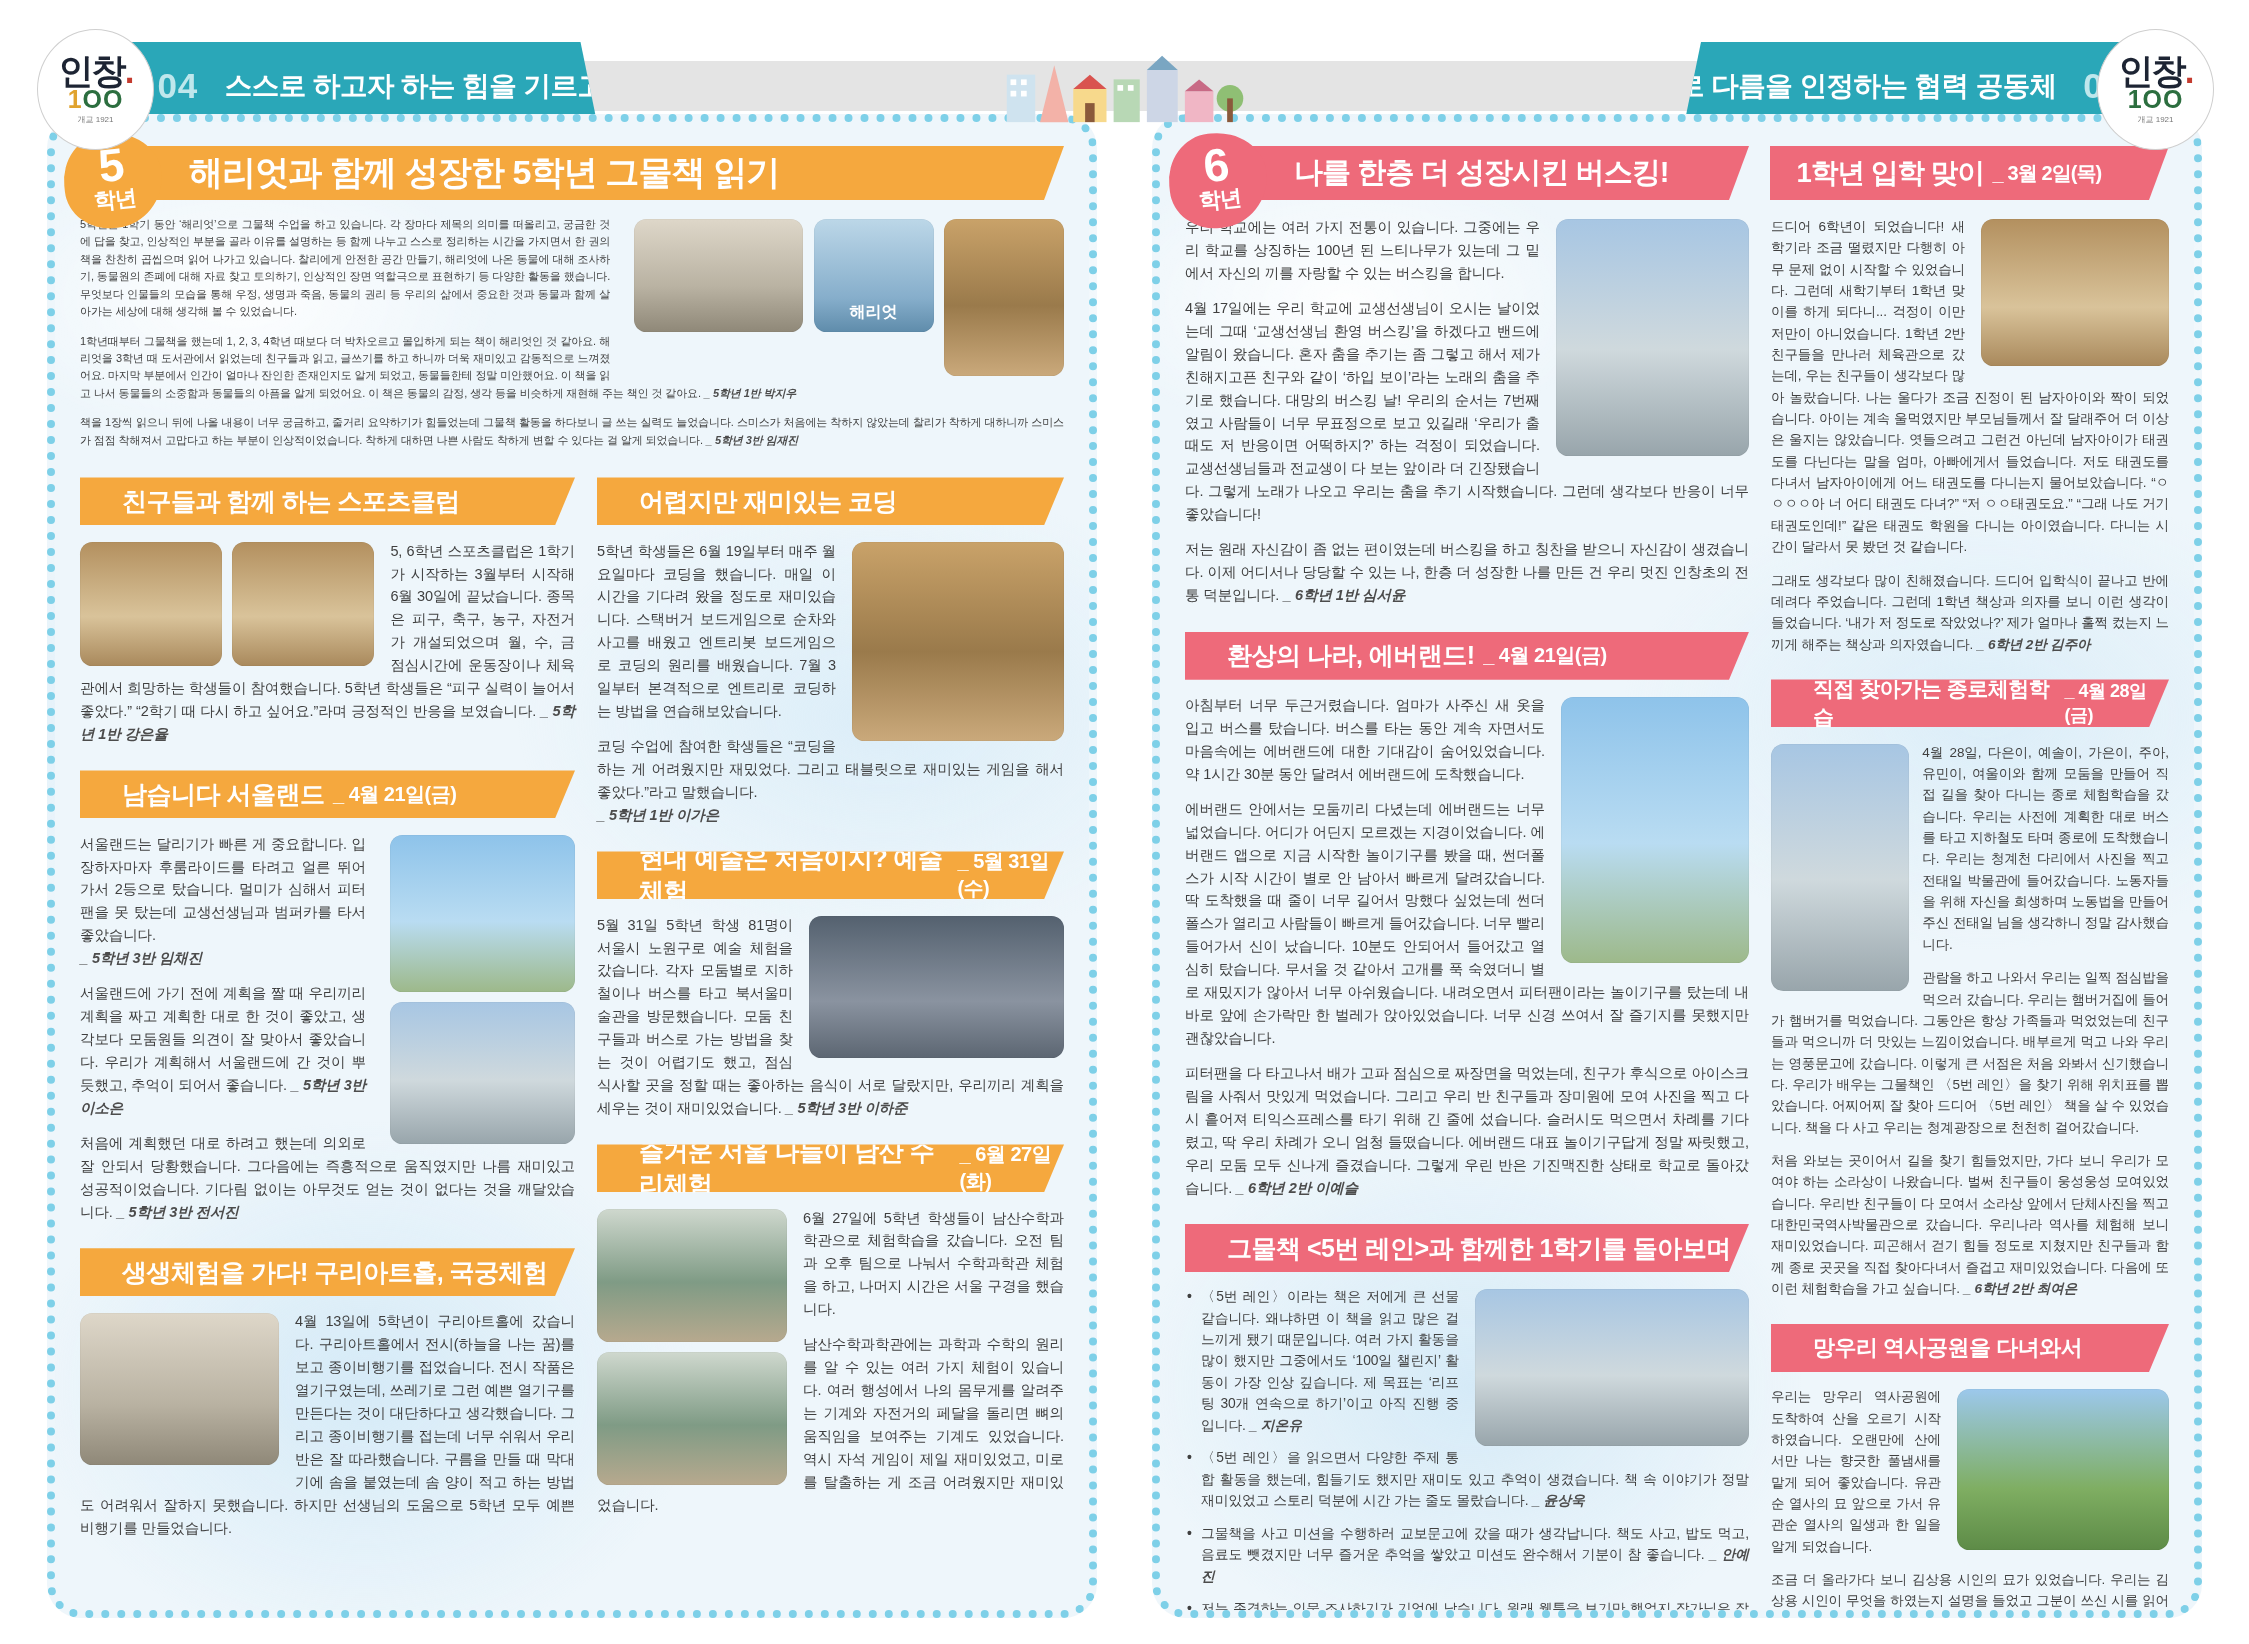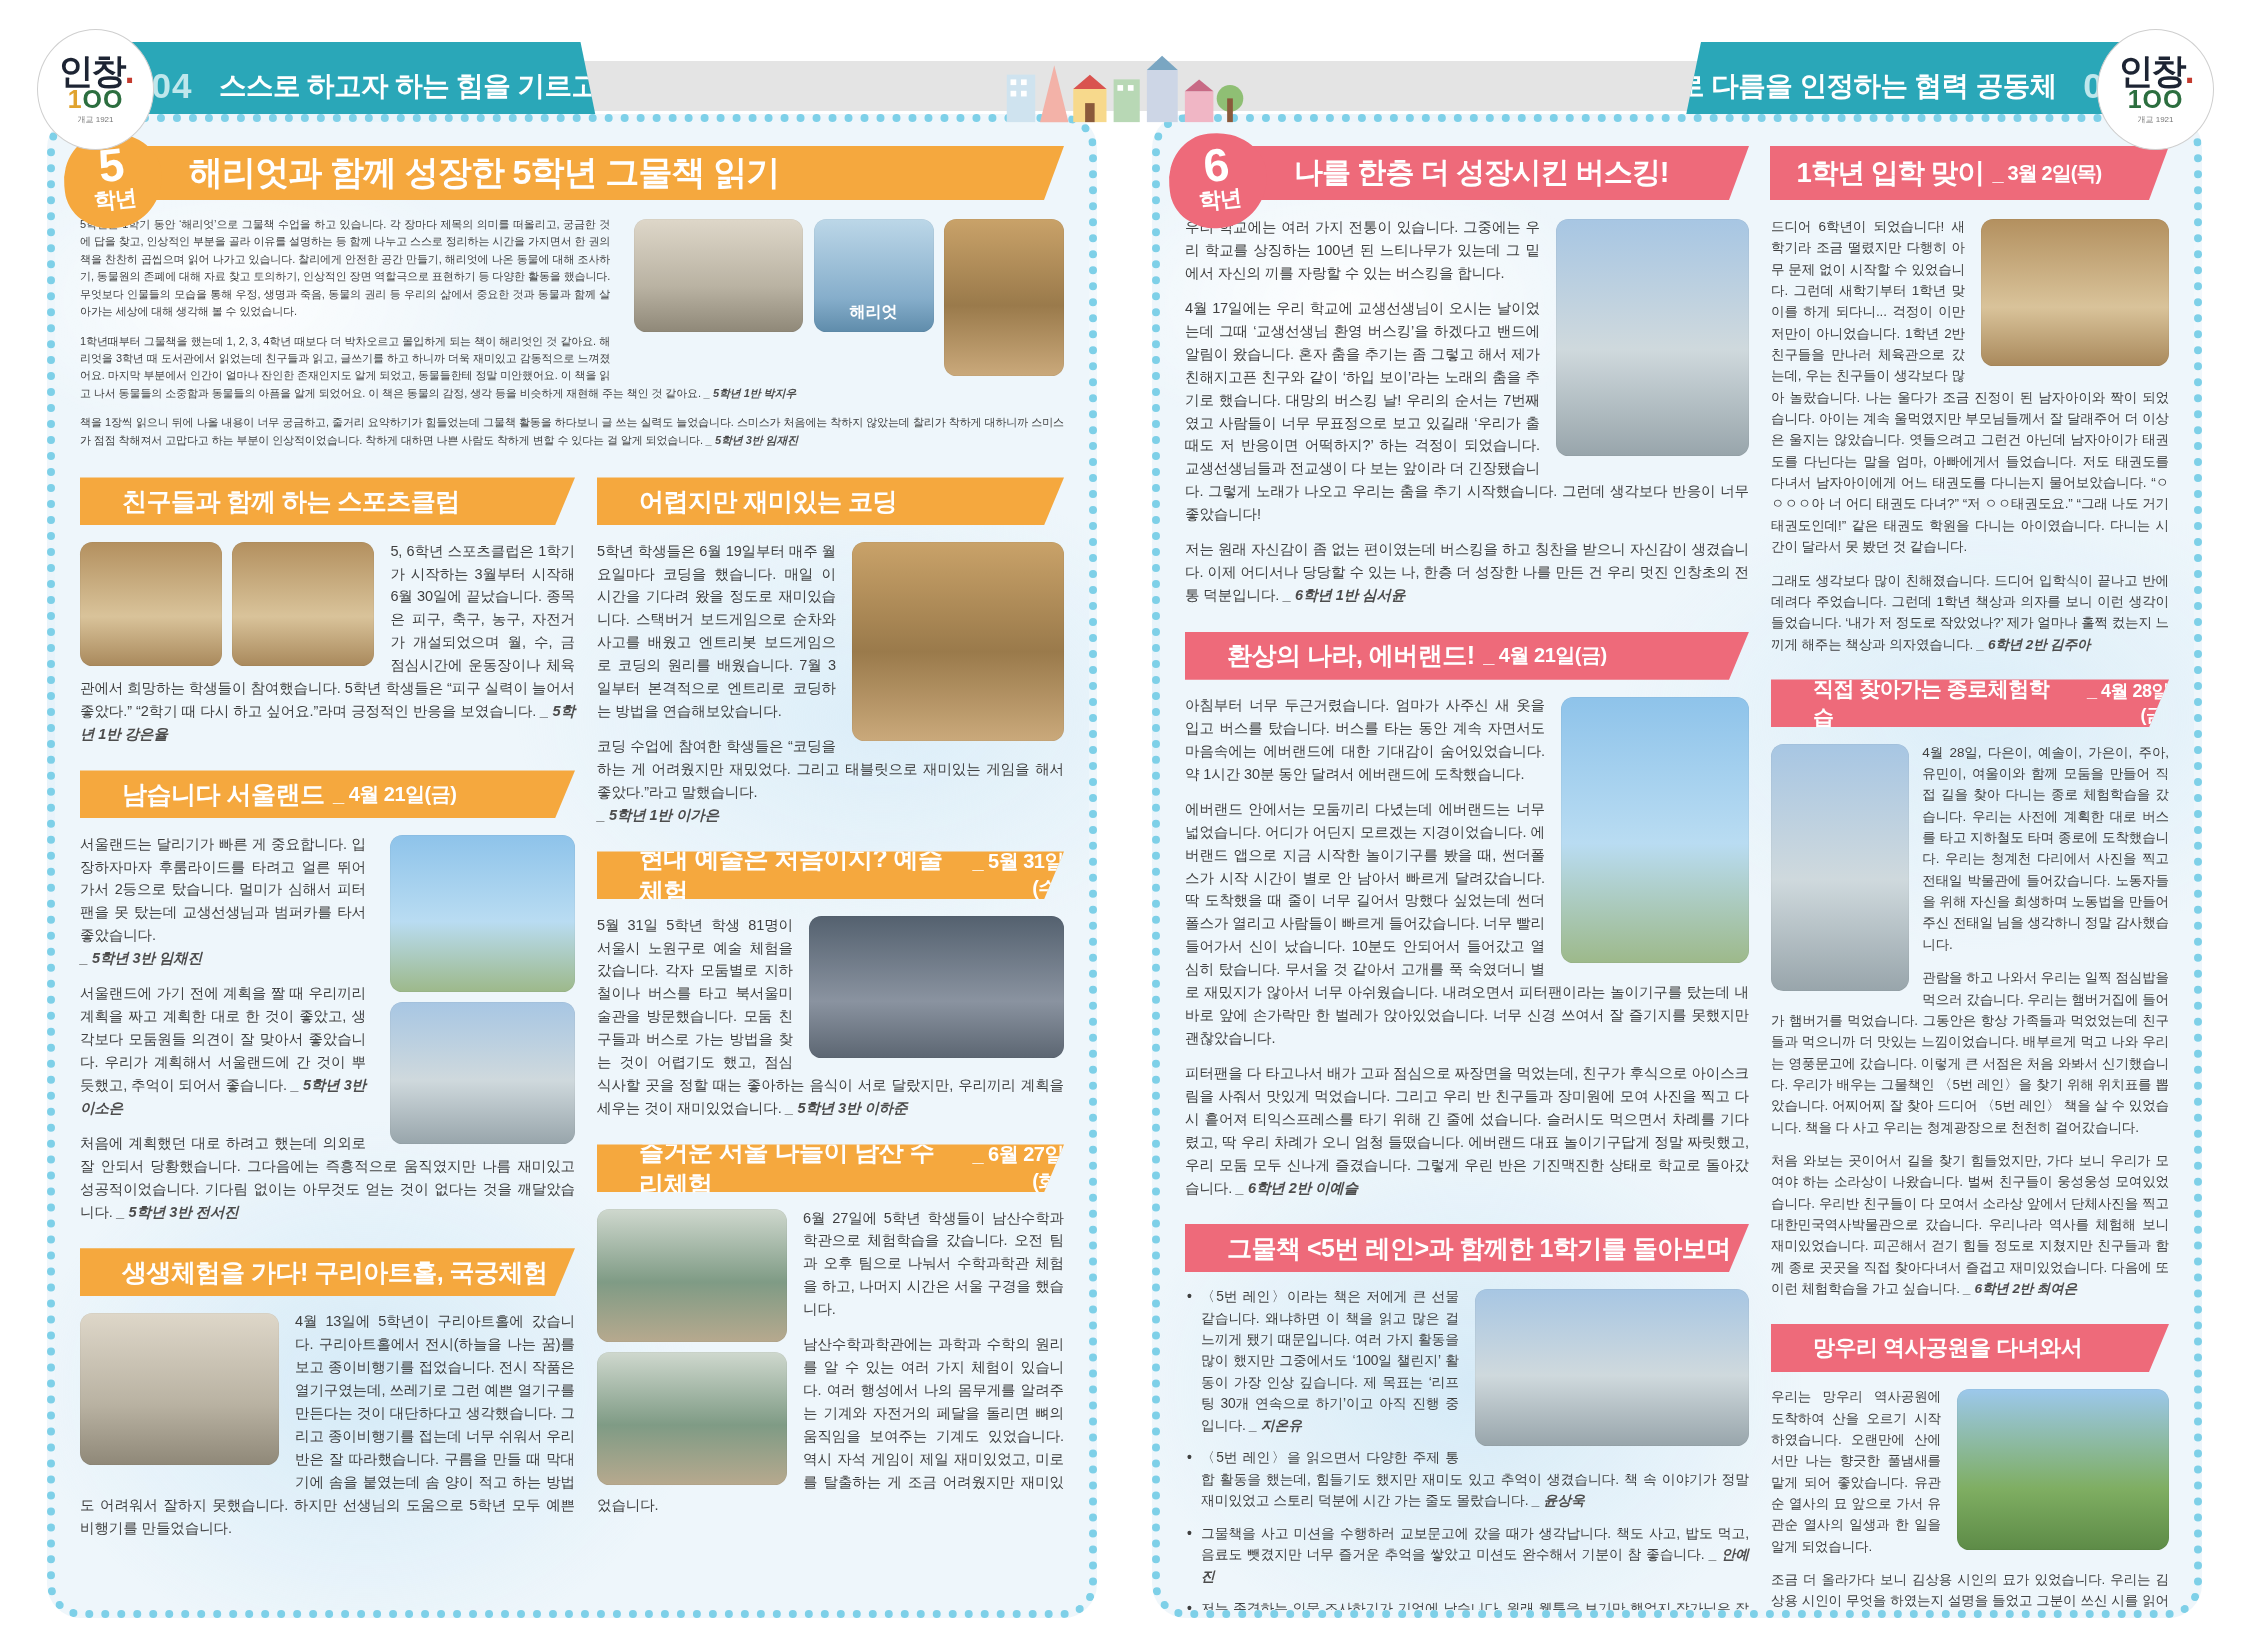--- a/index.html
+++ b/index.html
@@ -5,21 +5,21 @@
   html,body{margin:0;padding:0;}
   body{
     width:2250px;height:1645px;position:relative;overflow:hidden;
     background:#ffffff;
     font-family:"Liberation Sans","DejaVu Sans",sans-serif;
     color:#3f3f3f;
   }
   
   .hdr-strip{position:absolute;left:532px;top:61px;width:1187px;height:50px;background:#e4e4e4;}
   .hdr-banner{position:absolute;top:42px;height:88px;background:#2aa7b8;display:flex;align-items:center;}
-  .hdr-banner.left{left:129px;width:441px;clip-path:polygon(0 0,calc(100% - 18px) 0,100% 100%,0 100%);padding-left:28.5px;justify-content:flex-end;}
+  .hdr-banner.left{left:129px;width:441px;clip-path:polygon(0 0,calc(100% - 18px) 0,100% 100%,0 100%);padding-left:28.5px;}
   .hdr-banner.right{left:1683px;width:441px;clip-path:polygon(18px 0,100% 0,100% 100%,0 100%);justify-content:flex-end;padding-right:28.5px;}
   .hdr-pageno{font-size:35px;font-weight:bold;color:#bfe7ec;letter-spacing:0.9px;}
   .hdr-divider{width:1.4px;height:33px;background:#bfe7ec;margin:0 13.3px;}
   .hdr-slogan{font-size:27.5px;font-weight:bold;color:#ffffff;letter-spacing:-0.5px;white-space:nowrap;}
   .logo{position:absolute;top:29px;width:115px;height:119px;background:#ffffff;border:1.4px solid #cfcfcf;
         border-radius:50%;display:flex;flex-direction:column;align-items:center;justify-content:center;z-index:5;}
   .logo.left{left:37px;} .logo.right{left:2097px;}
   .logo-main{font-size:35px;font-weight:bold;color:#1d2433;line-height:.95;letter-spacing:-1.9px;}
   .logo-main b{color:#c43b2f;}
   .logo-num{font-size:25px;font-weight:bold;color:#2c6e3f;letter-spacing:0.9px;line-height:1;}
@@ -44,21 +44,21 @@
          border-radius:46% 54% 52% 48% / 52% 48% 55% 45%;}
   .badge.orange{background:#f5a83e;}
   .badge.pink{background:#ee6a7a;}
   .badge .n{font-size:46px;line-height:.85;}
   .badge .t{font-size:22px;letter-spacing:-0.9px;}
   .banner{background:#f5a83e;color:#fff;font-weight:bold;display:flex;align-items:center;
           clip-path:polygon(0 0,100% 0,calc(100% - 20px) 100%,0 100%);}
   .banner.main{height:54px;font-size:34px;letter-spacing:-0.9px;padding-left:109px;flex:1;}
   .banner.sec{height:48px;font-size:25px;letter-spacing:-0.5px;padding-left:42px;margin:12.3px 0 14.2px;}
   .panel.right .banner{background:#ee6a7a;}
-  .banner .date{font-size:20px;font-weight:bold;margin-left:8.5px;text-align:right;}
+  .banner .date{font-size:20px;font-weight:bold;margin-left:8.5px;}
   
   p{margin:0 0 12.3px 0;text-align:justify;font-size:14.5px;line-height:1.58;letter-spacing:-0.1px;}
   .panel.left .intro p{font-size:11px;}
   .by{font-style:italic;font-weight:bold;color:#4c4c4c;}
   .twocol{display:flex;gap:22px;align-items:flex-start;}
   .colA{flex:0 0 495px;} .colB{flex:1;min-width:0;}
   .colC{flex:0 0 564px;} .colD{flex:1;min-width:0;}
   .colD p{font-size:13.5px;}
   ul.quotes{list-style:none;margin:0;padding:0;}
   ul.quotes li{position:relative;padding-left:16px;margin:0 0 11.4px 0;text-align:justify;

